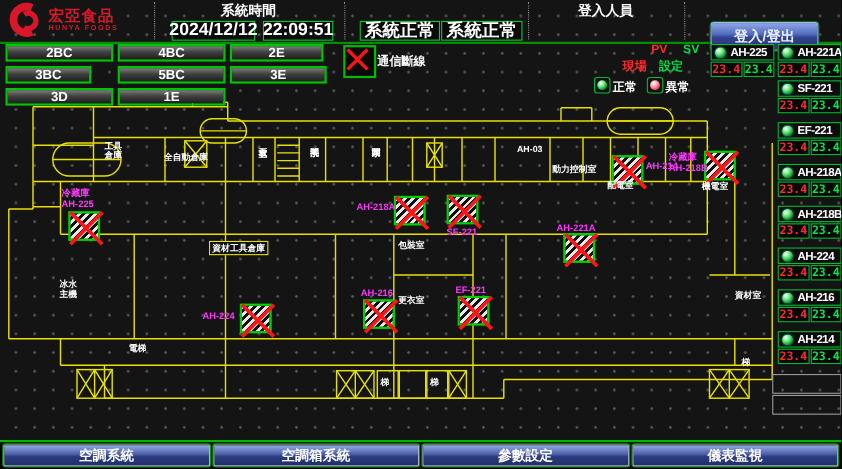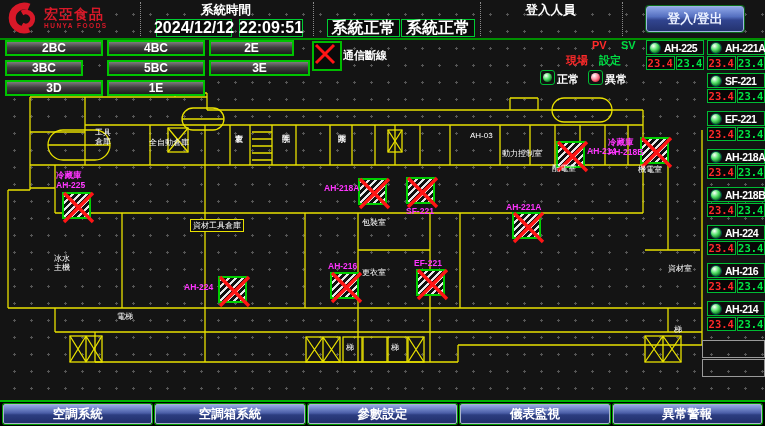--- a/index.html
+++ b/index.html
@@ -11,21 +11,21 @@
   .abs{position:absolute;}
   
   .hdr{position:absolute;top:0;left:0;width:765px;height:38px;border-bottom:2px solid #008f00;}
   .vsep{position:absolute;top:2px;height:34px;width:0;border-left:1px dotted #8a8a8a;}
   .hlabel{position:absolute;top:2px;font-weight:bold;font-size:12.5px;color:#fff;text-align:center;}
   .gbox{position:absolute;background:#0b0b0b;border:1px solid #00cc33;color:#fff;
     font-weight:bold;font-size:16px;display:flex;align-items:center;justify-content:center;}
   .logo-wrap{position:absolute;left:6px;top:2px;display:flex;align-items:center;gap:4px;}
   .logo-txt1{color:#d81828;font-weight:bold;font-size:14px;letter-spacing:1px;line-height:15px;}
   .logo-txt2{color:#d81828;font-weight:bold;font-size:6.5px;letter-spacing:1.5px;}
-  .login-btn{position:absolute;left:646px;top:6px;width:98px;height:26px;border-radius:3px;
+  .login-btn{position:absolute;left:646px;top:20px;width:98px;height:26px;border-radius:3px;
     background:linear-gradient(#8fa6e8 0%,#5570c0 40%,#31448f 55%,#24336f 100%);
     border:1px solid #9fb4e0;box-shadow:0 0 0 1px #0a6a1a;color:#eaf0ff;font-weight:bold;
     font-size:13px;display:flex;align-items:center;justify-content:center;cursor:pointer;}
   
   .fbtn{position:absolute;height:16px;background:linear-gradient(#7d7d7d,#404040 45%,#1d1d1d);
     border:2px solid #00c400;color:#fff;font-size:12px;font-weight:bold;
     display:flex;align-items:center;justify-content:center;cursor:pointer;}
   
   .commbox{position:absolute;left:312px;top:41px;width:26px;height:26px;background:#0a0a0a;border:2px solid #00bb00;}
   .lampbox{position:absolute;width:13px;height:13px;border:1px solid #00bb33;border-radius:3px;
@@ -46,21 +46,21 @@
   .pvb,.svb{flex:1;border:1px solid #00bb33;background:#060606;
     font:bold 10.5px "DejaVu Sans Mono",monospace;display:flex;align-items:center;justify-content:center;box-sizing:border-box;}
   .pvb{color:#ff2a2a;}.svb{color:#00e846;margin-left:1px;}
   .emptybox{position:absolute;width:61px;height:16px;border:1px solid #9a9a9a;background:transparent;}
   
   .plan{position:absolute;left:0;top:0;width:765px;height:426px;pointer-events:none;}
   .unit{position:absolute;width:29px;height:27px;border:2px solid #00d000;box-sizing:border-box;
     background:repeating-linear-gradient(135deg,#e8e8e8 0 2.5px,#101010 2.5px 5px);pointer-events:auto;cursor:pointer;}
   .unit svg{position:absolute;left:-5px;top:-5px;overflow:visible;}
   .plabel{position:absolute;color:#ff35ff;font-weight:bold;font-size:8.5px;line-height:9.5px;white-space:pre-line;pointer-events:auto;}
-  .rlabel{position:absolute;color:#fff;font-weight:normal;font-size:8px;line-height:9px;white-space:pre-line;}
+  .rlabel{position:absolute;color:#fff;font-weight:bold;font-size:8px;line-height:9px;white-space:pre-line;}
   .rlabel.boxed{border:1px solid #e8e000;background:#101010;padding:1px 2px;}
   .rlabel.vert{writing-mode:vertical-rl;text-orientation:upright;letter-spacing:0px;}
   
   .nav{position:absolute;left:0;bottom:0;width:765px;height:26px;box-sizing:border-box;
     border-top:2px solid #00b400;background:#000;display:flex;gap:3px;padding:2px 3px;}
   .nbtn{flex:1;border-radius:2px;border:1px solid #aab4cc;box-shadow:0 0 0 1px #009a00;
     background:linear-gradient(#93a7e4 0%,#4a5da6 45%,#2c3d80 55%,#202e6a 100%);
     color:#fff;font-weight:bold;font-size:12.5px;display:flex;align-items:center;justify-content:center;cursor:pointer;}
 </style>
 </head>
@@ -214,21 +214,21 @@
 
     <button class="login-btn">登入/登出</button>
   </div>
 
   <div id="floor-buttons">
       <button class="fbtn" style="left: 5px; top: 40px; width: 98px;">2BC</button>
       <button class="fbtn" style="left: 107px; top: 40px; width: 98px;">4BC</button>
       <button class="fbtn" style="left: 209px; top: 40px; width: 85px;">2E</button>
       <button class="fbtn" style="left: 5px; top: 60px; width: 78px;">3BC</button>
       <button class="fbtn" style="left: 107px; top: 60px; width: 98px;">5BC</button>
-      <button class="fbtn" style="left: 209px; top: 60px; width: 101px;">3E</button>
+      <button class="fbtn" style="left: 209px; top: 60px; width: 88px;">3E</button>
       <button class="fbtn" style="left: 5px; top: 80px; width: 98px;">3D</button>
       <button class="fbtn" style="left: 107px; top: 80px; width: 98px;">1E</button>
     </div>
 
   <div class="commbox">
     <svg width="22" height="22" viewBox="0 0 22 22">
         <path d="M2 2 L20 20 M20 2 L2 20" stroke="#ff1515" stroke-width="3" fill="none"></path>
       </svg>
   </div>
   <div class="ltext" style="left:343px;top:48px">通信斷線</div>
@@ -343,16 +343,15 @@
       </div>
     </div>
   <div class="emptybox" style="left:702px;top:340px"></div>
   <div class="emptybox" style="left:702px;top:359px"></div>
 
   <div class="nav" id="nav-bar">
       <button class="nbtn">空調系統</button>
       <button class="nbtn">空調箱系統</button>
       <button class="nbtn">參數設定</button>
       <button class="nbtn">儀表監視</button>
-      <button class="nbtn">異常警報</button>
     </div>
 
 </div>
 
 </body></html>

